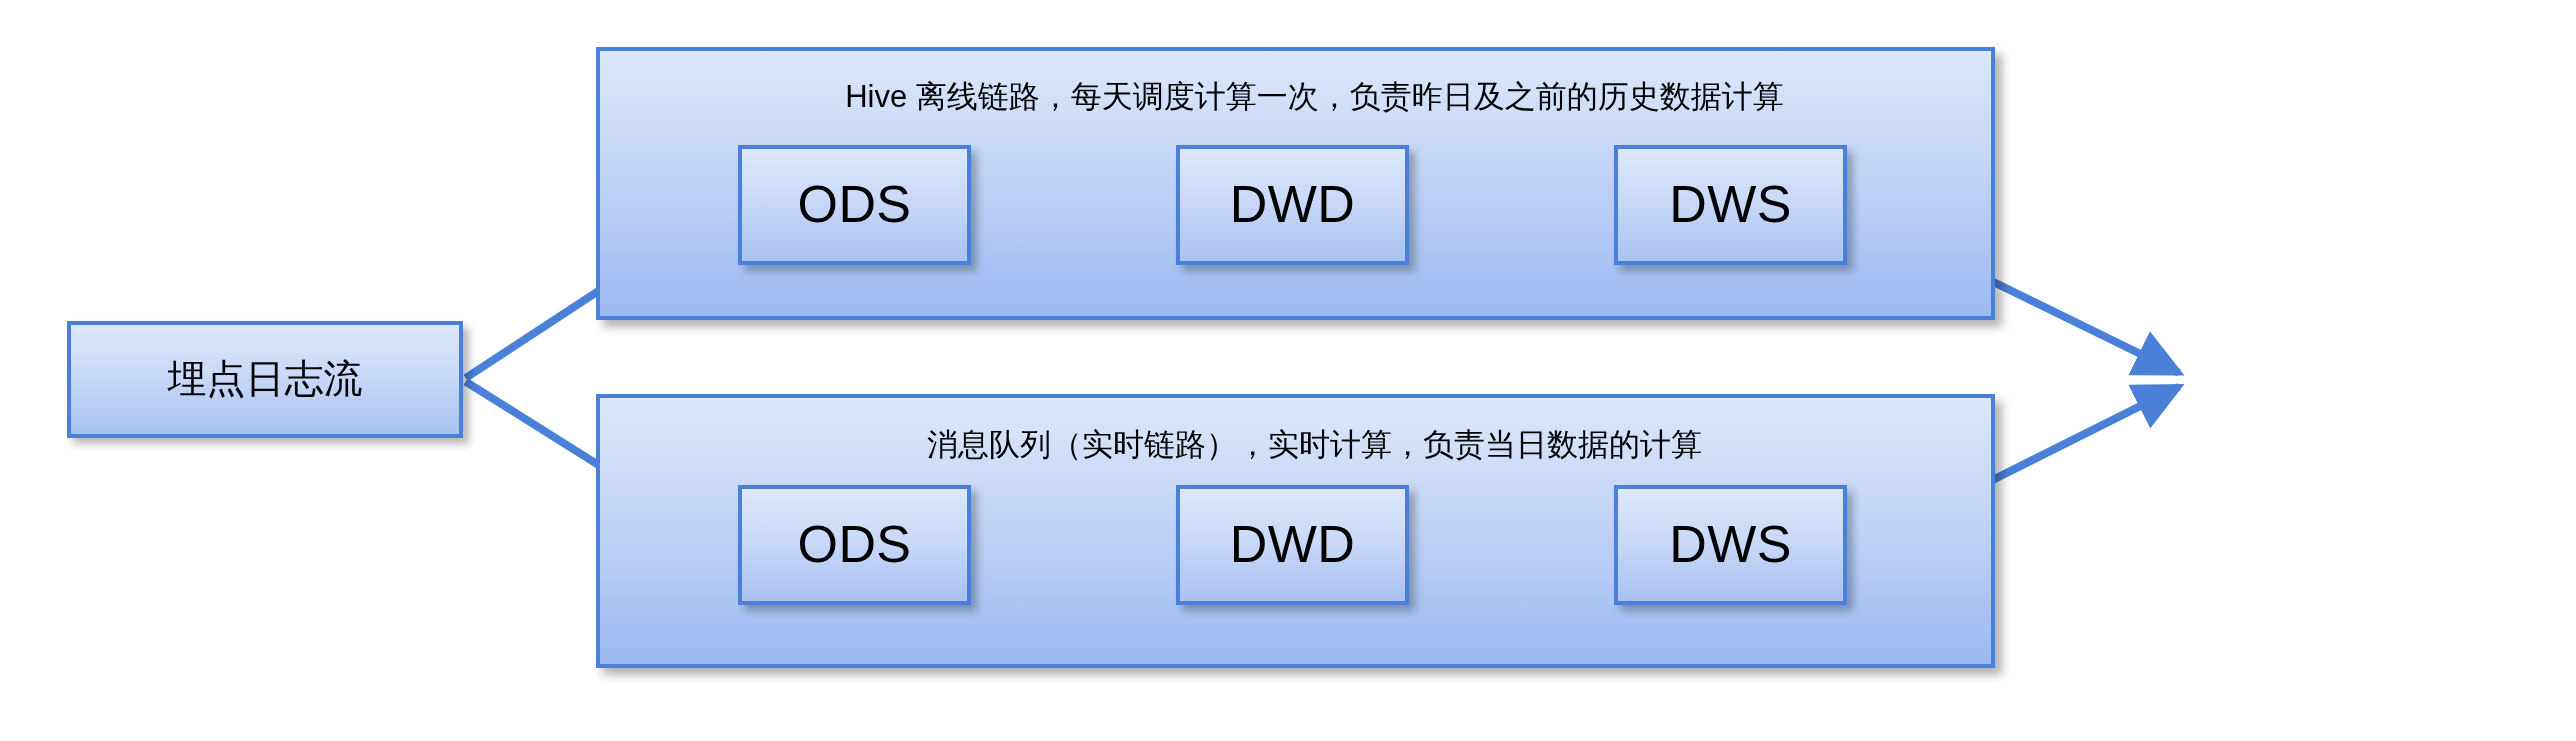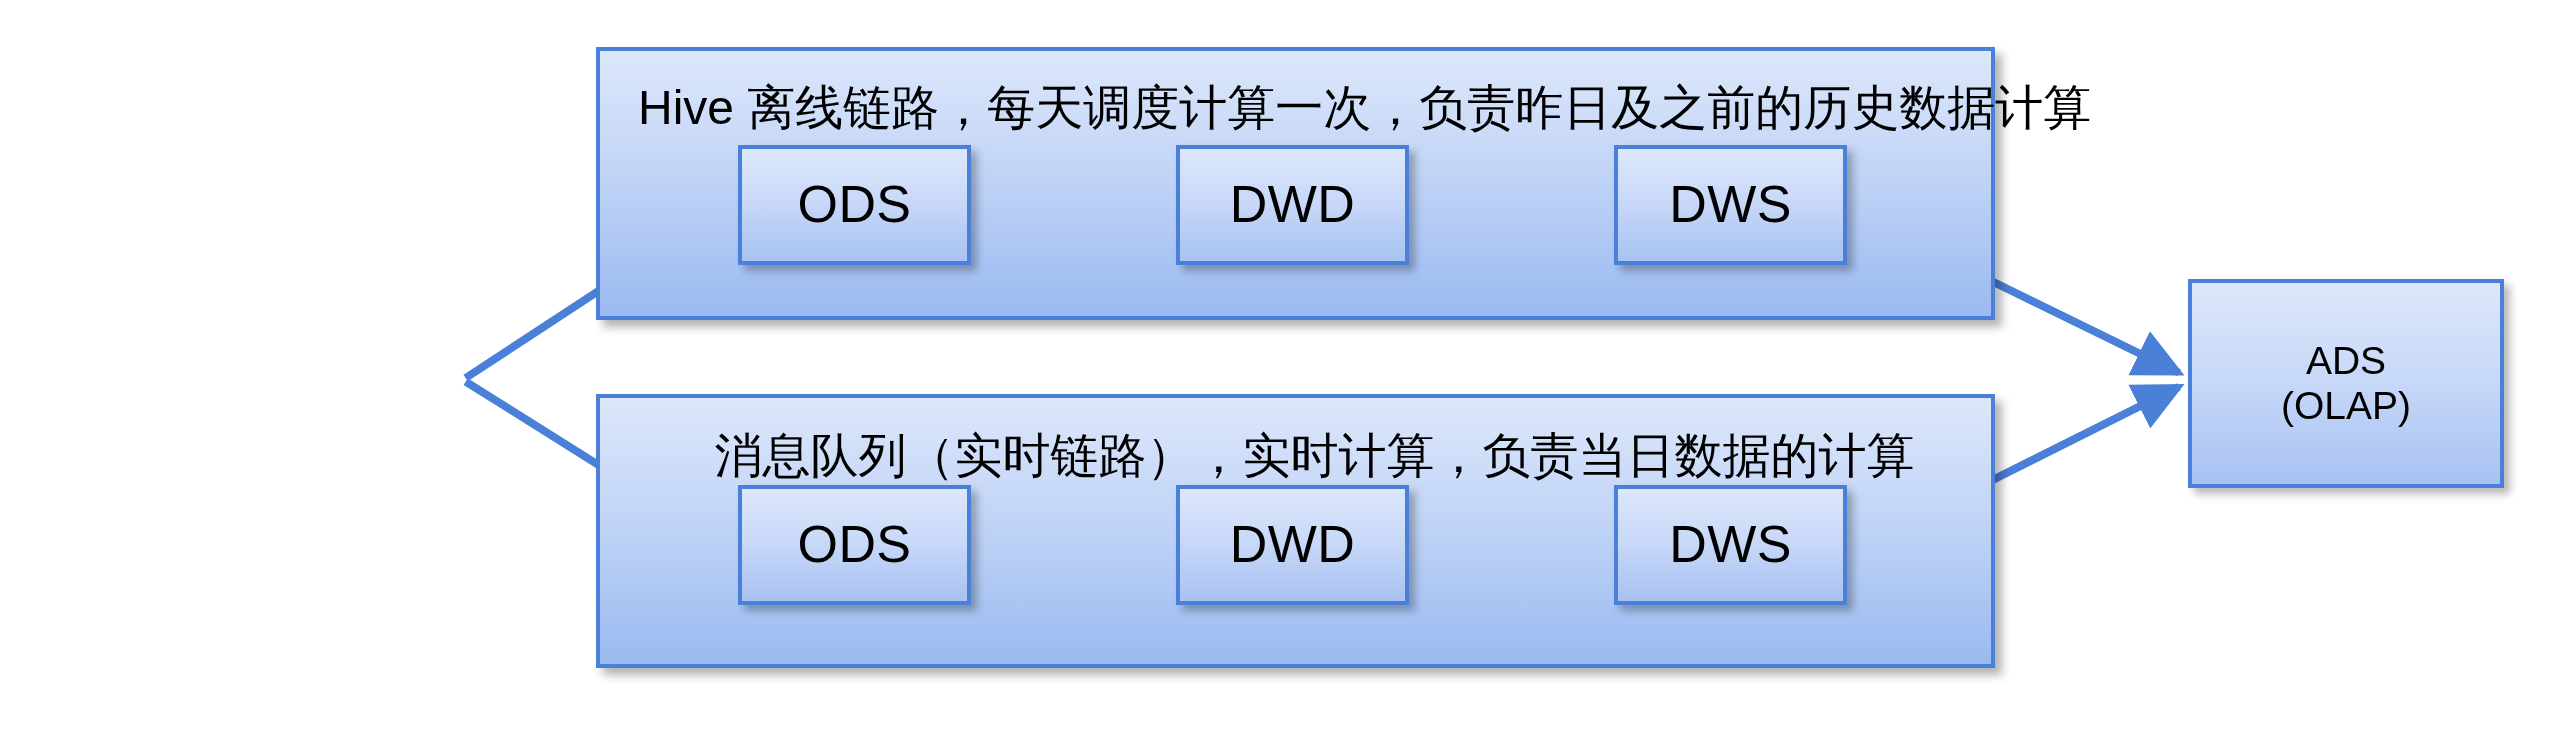--- a/index.html
+++ b/index.html
@@ -37,21 +37,21 @@
     border: 4.4px solid #4a80d8;
     background: linear-gradient(to bottom, #dce7fb 0%, #c5d7f7 40%, #9bbaf1 100%);
     box-shadow: 7px 7px 8.8px rgba(0,0,0,0.30);
   }
   .container-title {
     position: absolute;
     left: 0;
     right: 0;
     text-align: center;
     color: #000000;
-    font-size: 48px;
+    font-size: 31px;
     white-space: nowrap;
     padding-left: 38px;
   }
   .stage-label {
     font-size: 52px;
     letter-spacing: 0.4px;
   }
   .source-label {
     font-size: 39px;
   }
@@ -91,20 +91,23 @@
 
     <line x1="1106" y1="620" x2="1326" y2="620" stroke="#4a80d8" stroke-width="9" marker-end="url(#ah)"></line>
 
     <line x1="1604" y1="620" x2="1824" y2="620" stroke="#4a80d8" stroke-width="9" marker-end="url(#ah)"></line>
 
     <line x1="2104" y1="240" x2="2480" y2="424" stroke="#4a80d8" stroke-width="9" marker-end="url(#ah)"></line>
 
     <line x1="2104" y1="628" x2="2480" y2="440" stroke="#4a80d8" stroke-width="9" marker-end="url(#ah)"></line>
   </svg>
 
+  <div class="shape" style="left:67px; top:321px; width:396px; height:117px;">
+    <span class="source-label">埋点日志流</span>
+  </div>
 
   <div class="container-shape" style="left:596px; top:47px; width:1399px; height:273px;">
     <div class="container-title" style="top:24.6px;">Hive 离线链路，每天调度计算一次，负责昨日及之前的历史数据计算</div>
   </div>
 
   <div class="shape" style="left:738px; top:145px; width:233px; height:120px;">
     <span class="stage-label">ODS</span>
   </div>
 
   <div class="shape" style="left:1176px; top:145px; width:233px; height:120px;">
@@ -124,19 +127,15 @@
   </div>
 
   <div class="shape" style="left:1176px; top:485px; width:233px; height:120px;">
     <span class="stage-label">DWD</span>
   </div>
 
   <div class="shape" style="left:1614px; top:485px; width:233px; height:120px;">
     <span class="stage-label">DWS</span>
   </div>
 
-  <div class="shape" style="left:2188px; top:279px; width:316px; height:209px;">
-    <span class="ads-label">ADS
-(OLAP)</span>
-  </div>
 
 </div>
 
 
 </body></html>

